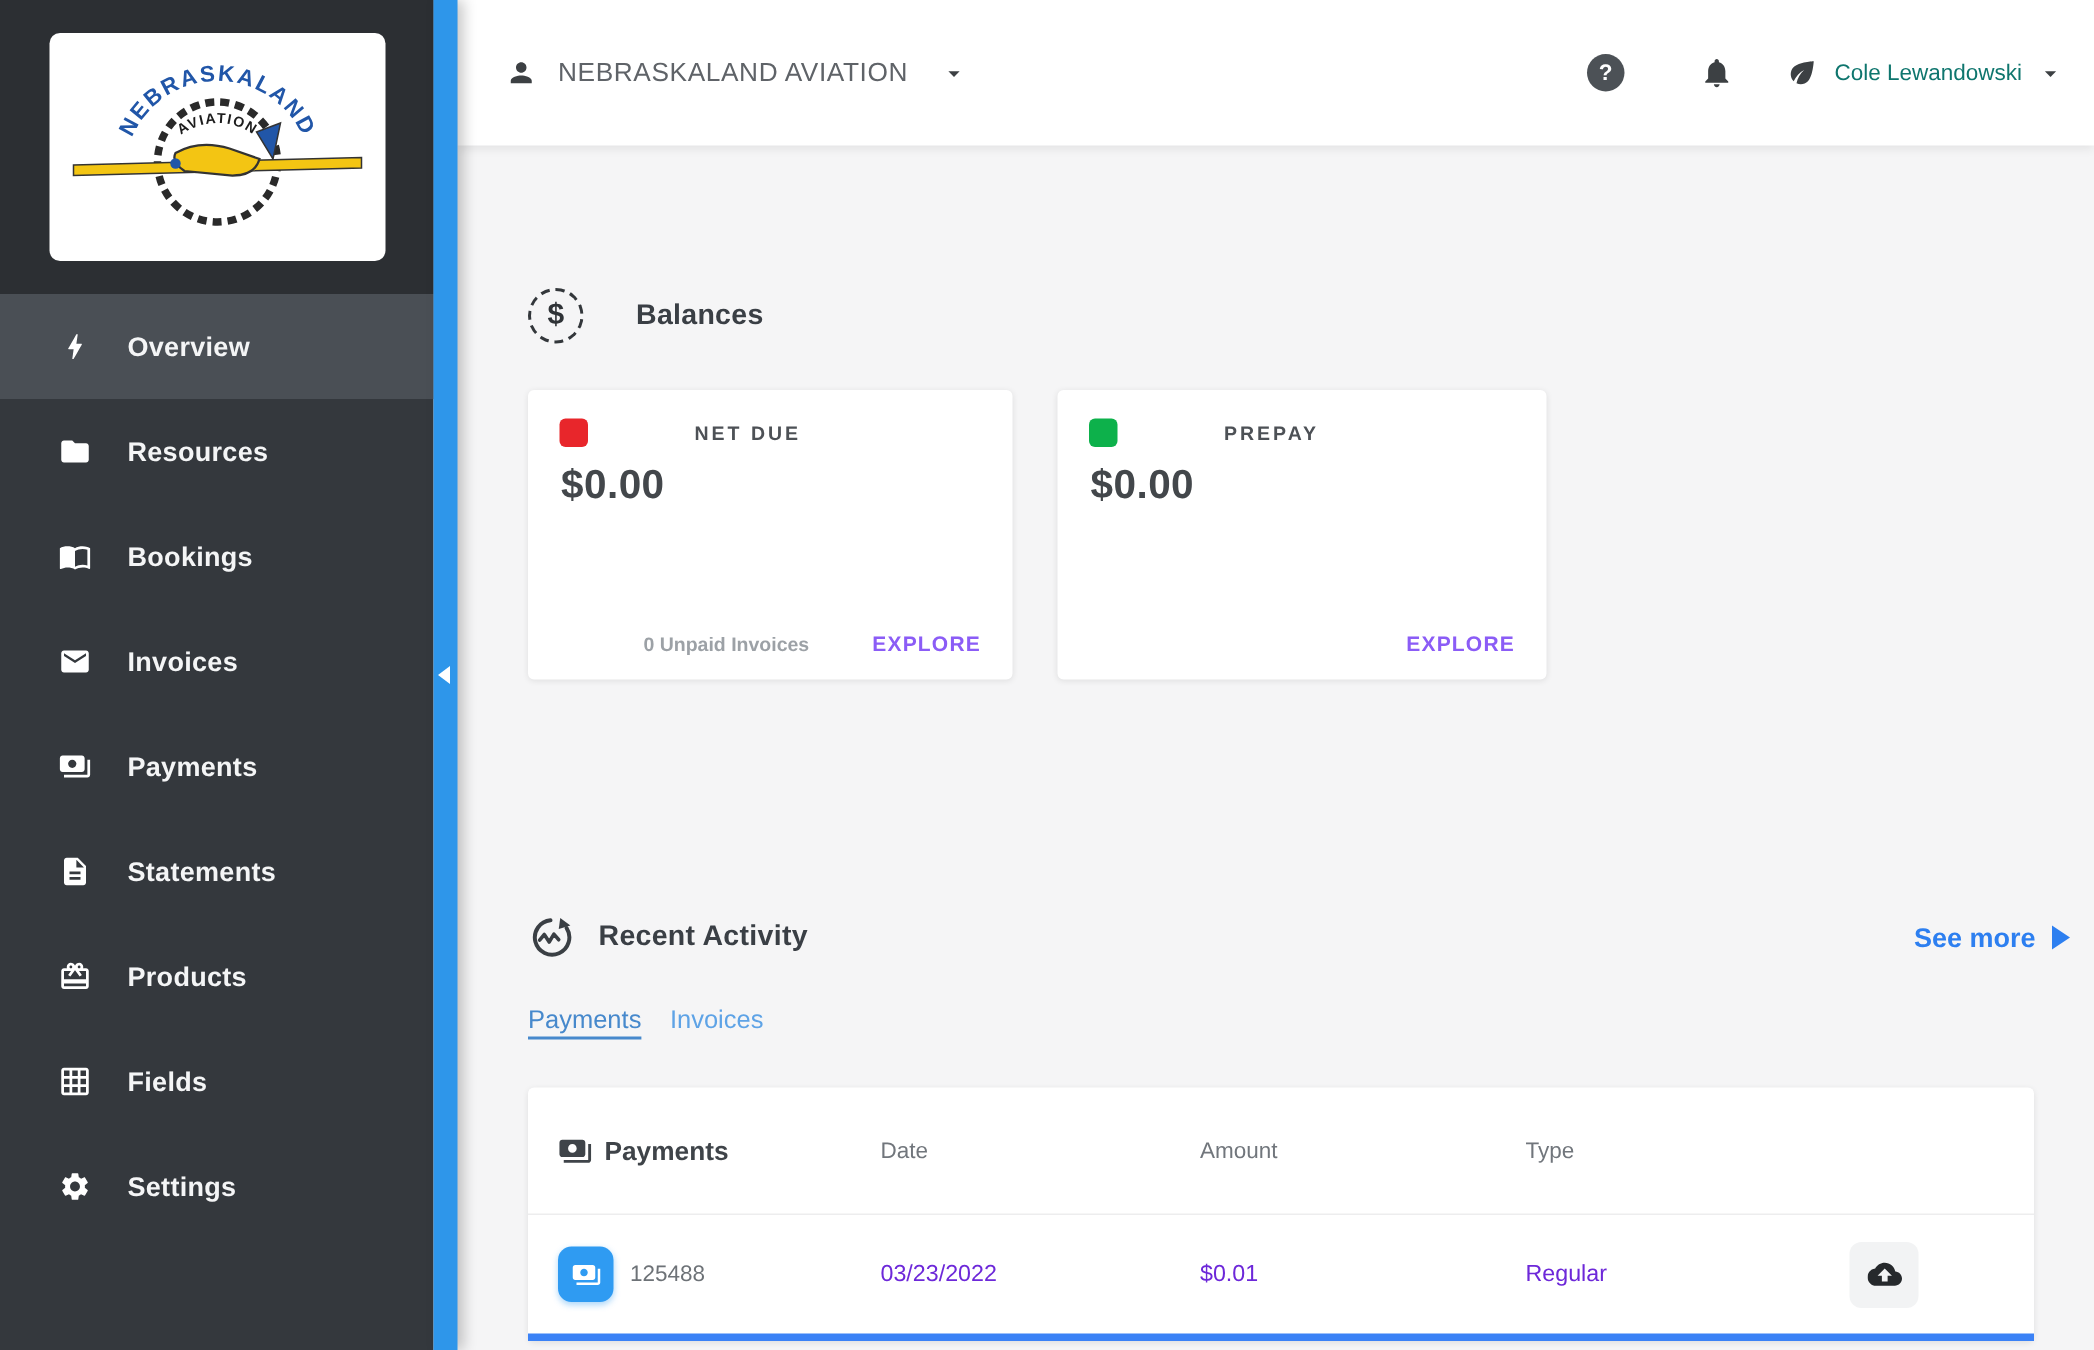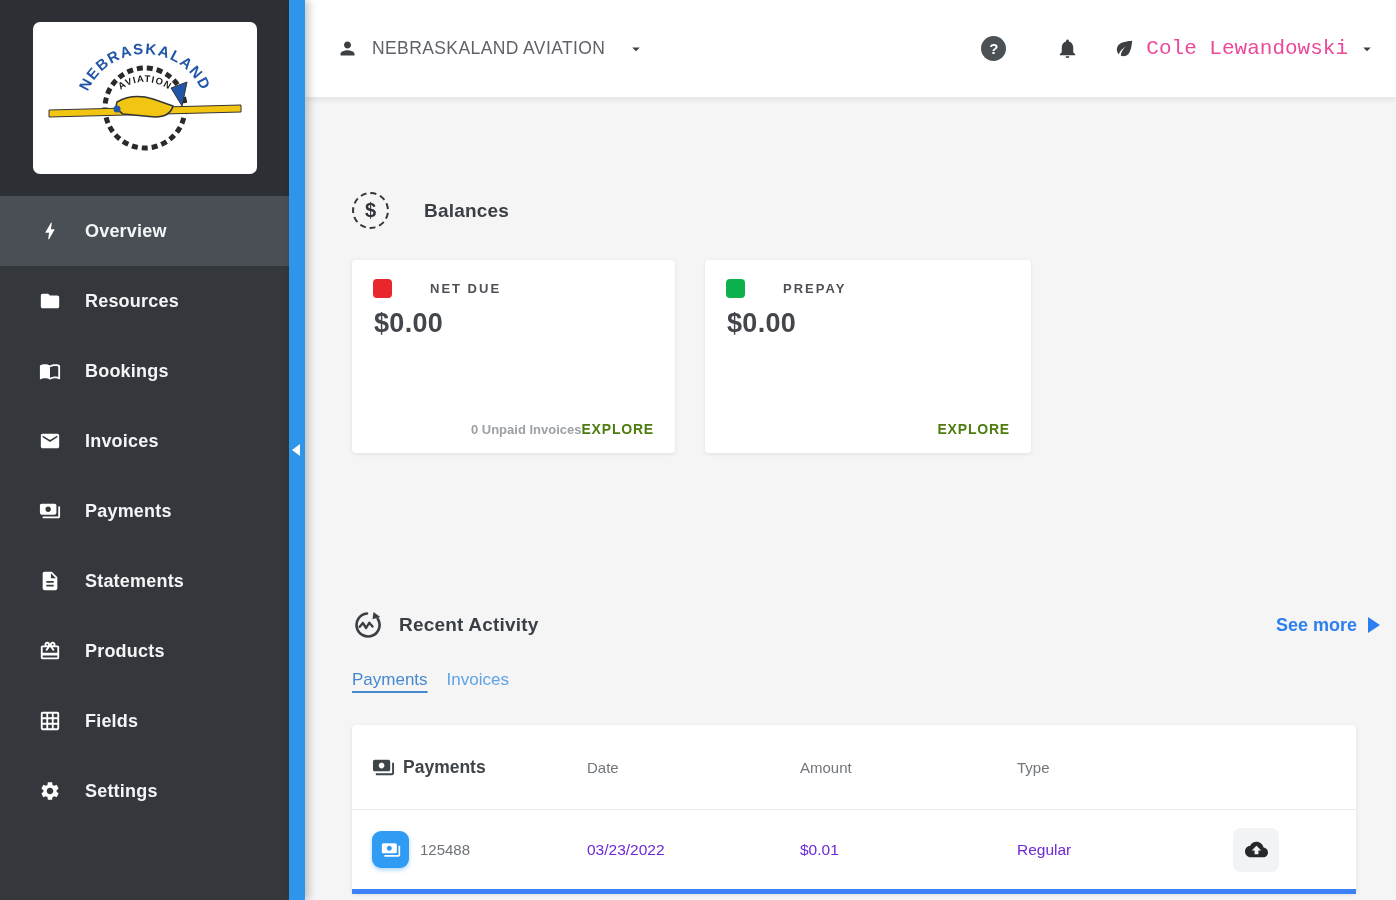--- a/index.html
+++ b/index.html
@@ -28,40 +28,40 @@
   .org svg.person { width:21px; height:21px; fill:#3c4043; }
   .org-name { margin-left:14px; font-size:17.5px; color:#5f6368; letter-spacing:0.4px; }
   .caret { width:18px; height:18px; fill:#3c4043; }
   .org .caret { margin-left:22px; }
   .topbar-right { display:flex; align-items:center; }
   .help-btn { width:25px; height:25px; border-radius:50%; background:#4c5156; color:#ffffff; font-size:15px; font-weight:700; display:flex; align-items:center; justify-content:center; margin-right:50px; cursor:pointer; }
   .bell-btn { margin-right:34px; cursor:pointer; display:flex; }
   .bell-btn svg { width:23px; height:23px; fill:#3c4043; }
   .user-menu { display:flex; align-items:center; cursor:pointer; }
   .user-menu svg.leaf { width:23px; height:23px; fill:#3c4043; margin-right:10px; }
-  .user-name { font-size:21px; color:#ec4899; margin-right:10px;font-family:Liberation Mono, monospace; }
+  .user-name { font-size:15px; color:#0f766e; margin-right:10px; }
 
   
   .content { flex:1; padding:0 16px 0 47px; overflow:hidden; }
 
   .section-head { display:flex; align-items:center; }
   .balances-head { margin-top:95px; }
   .bal-icon { width:37px; height:37px; border-radius:50%; border:2.5px dashed #33373b; color:#2f3337; font-size:20px; font-weight:700; display:flex; align-items:center; justify-content:center; }
   .section-title { font-size:19px; font-weight:700; color:#3a3f45; margin-left:35px; letter-spacing:0.2px; }
 
   .cards-row { display:flex; gap:30px; margin-top:31px; }
   .bal-card { width:323px; height:193px; background:#ffffff; border-radius:4px; box-shadow:0 1px 4px rgba(0,0,0,0.09); padding:19px 21px 16px 21px; display:flex; flex-direction:column; }
   .bal-card.second { width:326px; }
-  .bal-top { display:flex; align-items:center; }
+  .bal-top { display:flex; align-items:center;gap:33px; }
   .status-square { width:19px; height:19px; border-radius:4px; flex-shrink:0; }
   .bal-label { font-size:13px; font-weight:700; letter-spacing:2px; color:#4d5156; margin-left:38px; }
   .bal-amount { font-size:27px; font-weight:700; color:#43474b; margin-top:10px; margin-left:1px; letter-spacing:0.3px; }
-  .bal-footer { margin-top:auto; display:flex; align-items:center; justify-content:flex-end; }
+  .bal-footer { margin-top:auto; display:flex; align-items:center; justify-content:flex-end; gap:42px; }
   .bal-footnote { font-size:13px; font-weight:700; color:#9ca1a6; }
-  .explore-link { font-size:14px; font-weight:700; letter-spacing:0.8px; color:#4d7c0f; cursor:pointer; }
+  .explore-link { font-size:14px; font-weight:700; letter-spacing:0.8px; color:#8b5cf6; cursor:pointer; }
 
   .recent-head { margin-top:157px; justify-content:space-between; }
   .recent-left { display:flex; align-items:center; }
   .ra-icon { width:30px; height:30px; display:flex; }
   .ra-icon svg { width:30px; height:30px; }
   .recent-left .section-title { margin-left:17px; }
   .see-more { display:flex; align-items:center; gap:11px; cursor:pointer; }
   .see-more-label { font-size:18px; font-weight:700; color:#2d7ff0; }
   .see-more-tri { width:0; height:0; border-top:8px solid transparent; border-bottom:8px solid transparent; border-left:12px solid #2d7ff0; }
 

